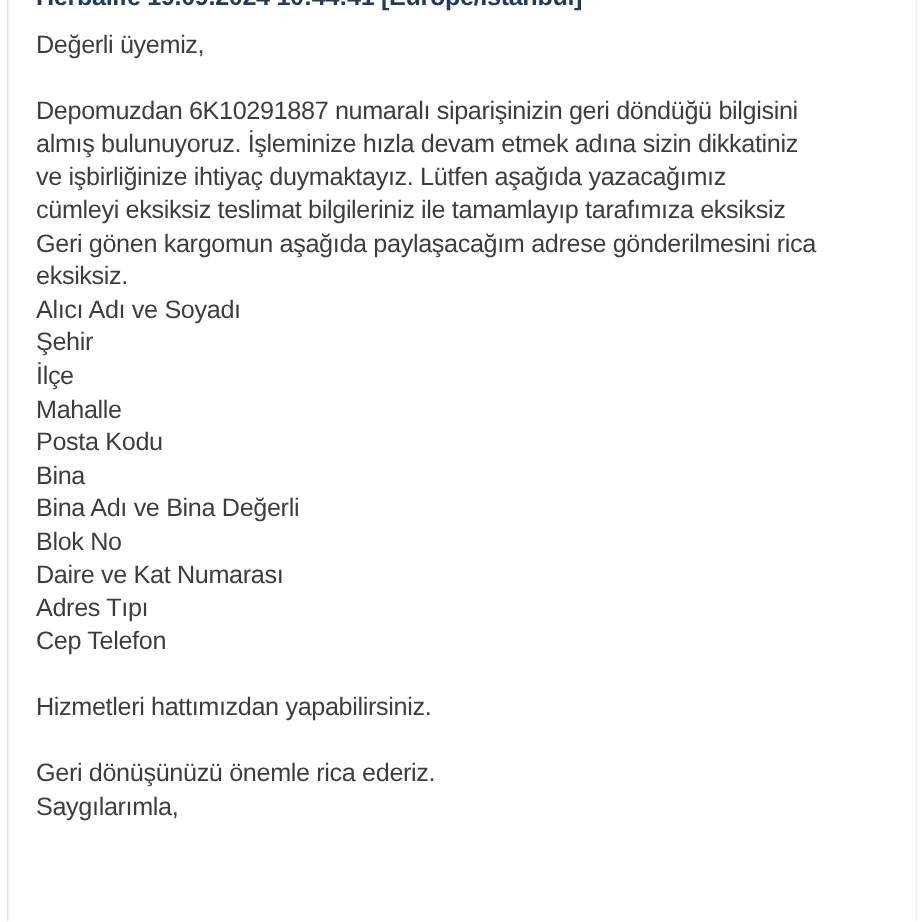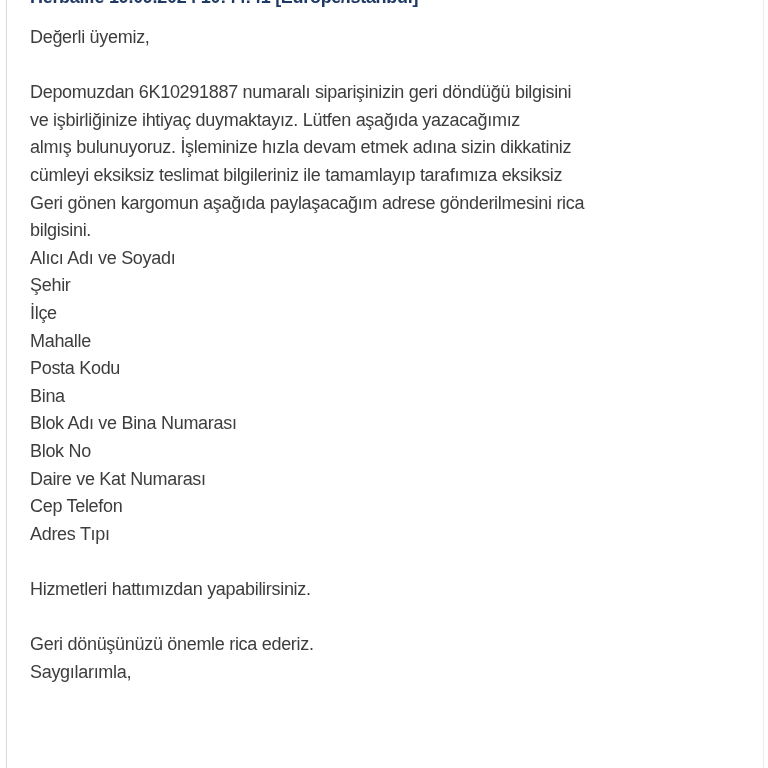--- a/index.html
+++ b/index.html
@@ -17,21 +17,21 @@
     box-sizing: border-box;
     margin-left: 6px;
     width: 758px;
     height: 768px;
     border-left: 1px solid #d9d9d9;
     border-right: 1px solid #ececec;
     padding: 0 4px 0 23px;
     overflow: hidden;
   }
   .line {
-    font-size: 18px;
+    font-size: 21px;
     line-height: 27.6px;
     letter-spacing: -0.3px;
     color: #3d3d3d;
     white-space: nowrap;
   }
   .header-line {
     font-weight: bold;
     color: #1f3a64;
     margin-top: -15.6px; 
   }
@@ -48,39 +48,39 @@
 <div class="panel">
 
   <div class="line header-line">Herbalife 19.09.2024 10:44:41 [Europe/Istanbul]</div>
 
   <div class="line greeting">Değerli üyemiz,</div>
 
   <div class="blank"></div>
 
   <div>
       <div class="line">Depomuzdan 6K10291887 numaralı siparişinizin geri döndüğü bilgisini</div>
+      <div class="line">almış bulunuyoruz. İşleminize hızla devam etmek adına sizin dikkatiniz</div>
       <div class="line">ve işbirliğinize ihtiyaç duymaktayız. Lütfen aşağıda yazacağımız</div>
-      <div class="line">almış bulunuyoruz. İşleminize hızla devam etmek adına sizin dikkatiniz</div>
       <div class="line">cümleyi eksiksiz teslimat bilgileriniz ile tamamlayıp tarafımıza eksiksiz</div>
       <div class="line">Geri gönen kargomun aşağıda paylaşacağım adrese gönderilmesini rica</div>
-      <div class="line">bilgisini.</div>
+      <div class="line">eksiksiz.</div>
     </div>
 
   <div>
       <div class="line">Alıcı Adı ve Soyadı</div>
       <div class="line">Şehir</div>
       <div class="line">İlçe</div>
       <div class="line">Mahalle</div>
       <div class="line">Posta Kodu</div>
       <div class="line">Bina</div>
-      <div class="line">Blok Adı ve Bina Numarası</div>
+      <div class="line">Bina Adı ve Bina Değerli</div>
       <div class="line">Blok No</div>
       <div class="line">Daire ve Kat Numarası</div>
+      <div class="line">Adres Tıpı</div>
       <div class="line">Cep Telefon</div>
-      <div class="line">Adres Tıpı</div>
     </div>
 
   <div class="blank"></div>
 
   <div>
       <div class="line">Hizmetleri hattımızdan yapabilirsiniz.</div>
     </div>
 
   <div class="blank"></div>
 

